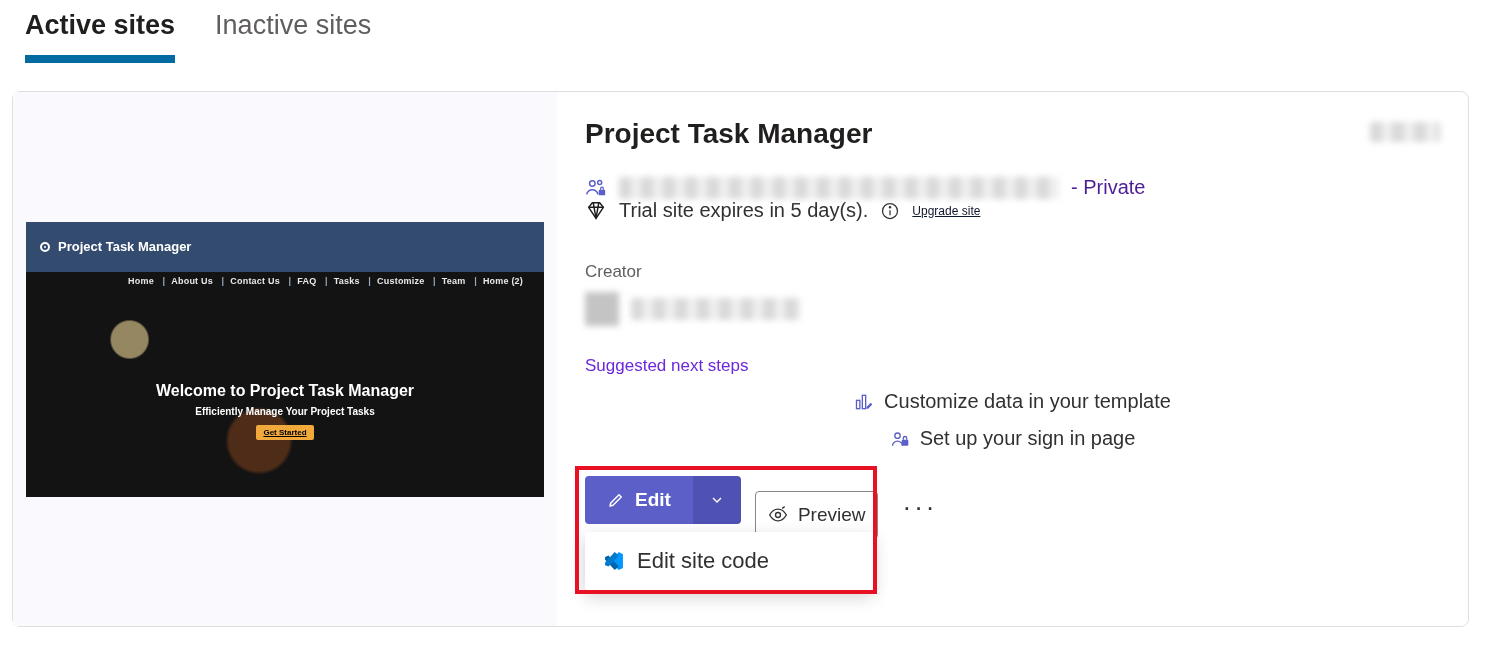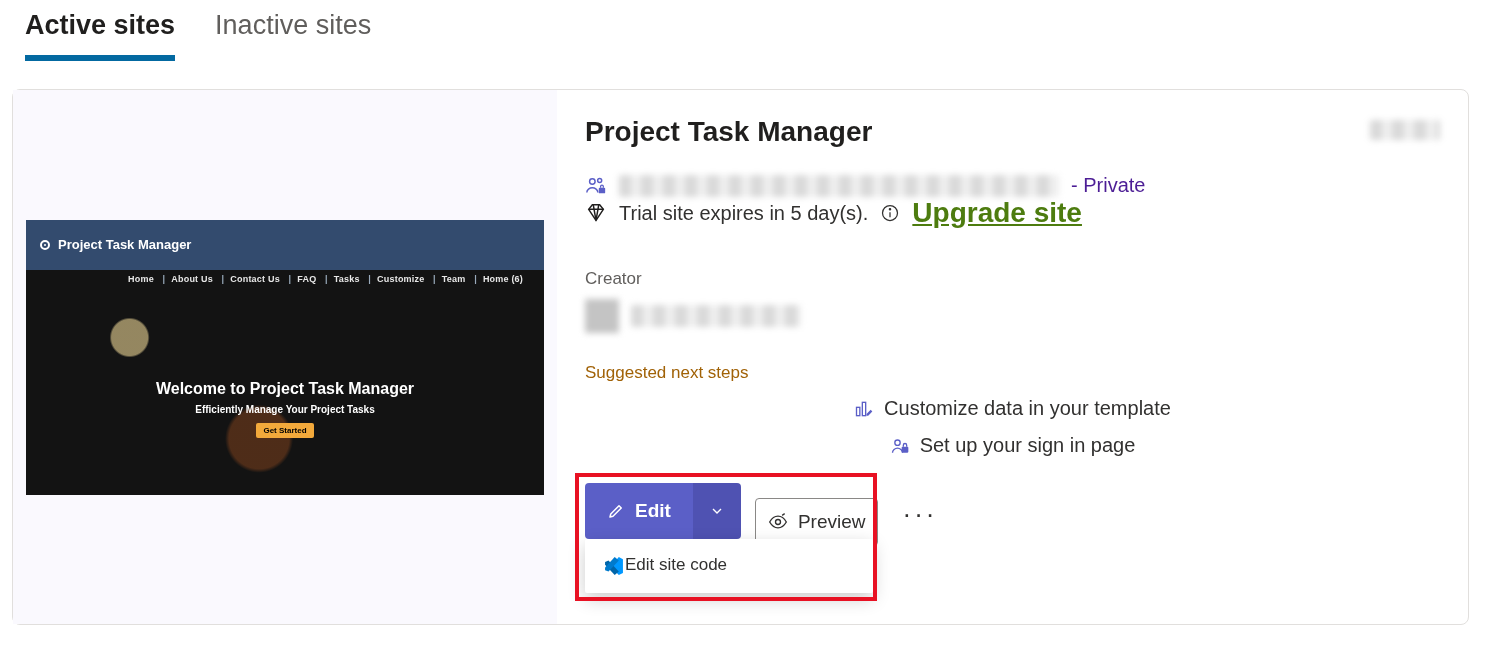--- a/index.html
+++ b/index.html
@@ -19,21 +19,21 @@
     .tab {
       font-size: 27px;
       font-weight: 400;
       color: #605e5c;
       padding-bottom: 14px;
       cursor: pointer;
     }
     .tab.active {
       font-weight: 700;
       color: #201f1e;
-      border-bottom: 6px solid #0369a1;
+      border-bottom: 8px solid #0369a1;
     }
     .card {
       margin: 28px 16px 0 12px;
       border: 1px solid #e1dfdd;
       border-radius: 8px;
       display: flex;
       height: 536px;
       overflow: visible;
       position: relative;
     }
@@ -88,21 +88,21 @@
     .thumb-nav span:last-child::after{ content:""; }
     .thumb-hero {
       position: absolute; top: 160px; left: 0; right: 0;
       text-align: center; color: #fff; z-index: 3;
     }
     .thumb-hero h3 { font-size: 16px; font-weight: 600; }
     .thumb-hero p { font-size: 10px; font-weight: 600; margin-top: 6px; }
     .thumb-btn {
       display: inline-block; margin-top: 8px;
       background: #f2a93b; color: #000; font-size: 8px; font-weight: 600;
-      padding: 3px 7px; border-radius: 2px;
+      padding: 3px 7px; border-radius: 2px; text-decoration: underline;
     }
     .details {
       flex: 1;
       padding: 26px 28px 0 28px;
       position: relative;
     }
     .site-title {
       font-size: 28px; font-weight: 700; color: #201f1e;
     }
     .row { display: flex; align-items: center; gap: 12px; }
@@ -114,39 +114,39 @@
         repeating-linear-gradient(90deg,#d9d9d9 0 12px,#efefef 12px 22px);
       filter: blur(3px);
       border-radius: 2px;
     }
     .vis-blur { width: 440px; }
     .private-label { font-size: 20px; color: #4c1d95; }
     .trial-row { }
     .diamond-icon { width: 22px; height: 22px; stroke:#201f1e; fill:none; stroke-width:1.6; }
     .trial-text { font-size: 20px; color: #323130; }
     .info-icon { width: 20px; height: 20px; stroke:#323130; fill:none; stroke-width:1.5; }
-    .upgrade-link { font-size: 28px; color: #4d7c0f; text-decoration: underline; cursor:pointer;font-weight:bold; }
+    .upgrade-link { font-size: 12px; color: #0f172a; text-decoration: underline; cursor:pointer; }
     .creator-label { margin-top: 40px; font-size: 17px; color: #605e5c; }
     .creator-row { margin-top: 10px; }
     .avatar-blur { width: 34px; height: 34px; background:#c4c4c4; filter: blur(3px); }
     .name-blur { width: 170px; height: 22px; }
-    .steps-label { margin-top: 30px; font-size: 17px; color: #a16207; }
+    .steps-label { margin-top: 30px; font-size: 17px; color: #6d28d9; }
     .step-row { margin-top: 14px; gap: 10px; justify-content: center; }
     .step-icon { width: 20px; height: 20px; color:#5b5fc7; flex-shrink:0; }
     .step-text { font-size: 20px; color: #323130; }
     .actions { margin-top: 26px; display:flex; align-items:flex-start; gap: 14px; position:relative; }
     .highlight-box {
       position: absolute;
       left: -10px; top: -10px;
       width: 302px; height: 128px;
       border: 4px solid #e81123;
       pointer-events: none;
       z-index: 5;
     }
-    .split-btn { display:flex; height:56px; }
+    .split-btn { display:flex; height:48px; }
     .edit-btn {
       background:#5b5fc7; color:#fff; border:none;
       display:flex; align-items:center; gap:10px;
       padding: 0 22px; font-size:19px; font-weight:600;
       cursor:pointer; border-radius:4px 0 0 4px;
     }
     .chev-btn {
       background:#4f52b2; color:#fff; border:none;
       width:48px; display:flex; align-items:center; justify-content:center;
       cursor:pointer; border-radius:0 4px 4px 0;
@@ -157,22 +157,22 @@
       font-size:19px; color:#323130; cursor:pointer;margin-top:15px;
     }
     .more-btn { font-size:26px; letter-spacing:3px; color:#323130; padding:6px 10px; cursor:pointer; background:none; border:none; align-self:center; }
     .dropdown {
       position:absolute; top:56px; left:0;
       width:288px; background:#fff;
       box-shadow:0 6px 18px rgba(0,0,0,.2);
       border-radius:2px; padding:4px 0; z-index:4;
     }
     .dropdown-item {
-      display:flex; 
-      padding:12px 18px; font-size:17px; color:#323130; cursor:pointer;
+      display:flex; align-items:center; gap:12px;
+      padding:12px 18px; font-size:22px; color:#323130; cursor:pointer;
     }
     .vscode-icon { width:22px; height:22px; }
     .header-blur {
       position:absolute; top:30px; right:28px;
       width:70px; height:20px;
     }
     svg { display:block; }
   </style>
 </head>
 <body>
@@ -183,21 +183,21 @@
 </div>
 
 <div class="card">
   <div class="preview-pane">
     <div class="preview-thumb">
       <div class="thumb-bar">
         <span class="thumb-radio"></span>
         <span class="thumb-title">Project Task Manager</span>
       </div>
       <div class="thumb-nav">
-        <span>Home</span><span>About Us</span><span>Contact Us</span><span>FAQ</span><span>Tasks</span><span>Customize</span><span>Team</span><span>Home (6)</span>
+        <span>Home</span><span>About Us</span><span>Contact Us</span><span>FAQ</span><span>Tasks</span><span>Customize</span><span>Team</span><span>Home (2)</span>
       </div>
       <div class="thumb-hero">
         <h3>Welcome to Project Task Manager</h3>
         <p>Efficiently Manage Your Project Tasks</p>
         <span class="thumb-btn">Get Started</span>
       </div>
     </div>
   </div>
 
   <div class="details">

